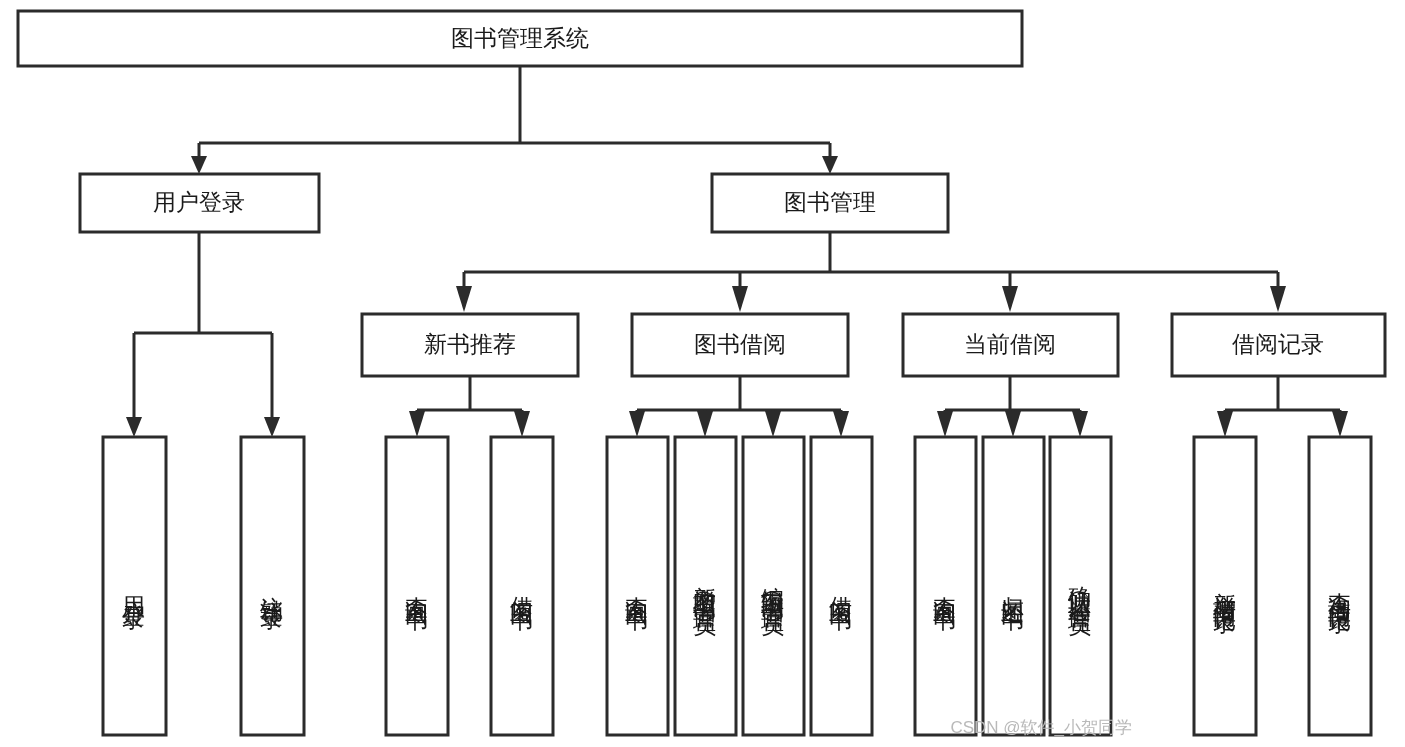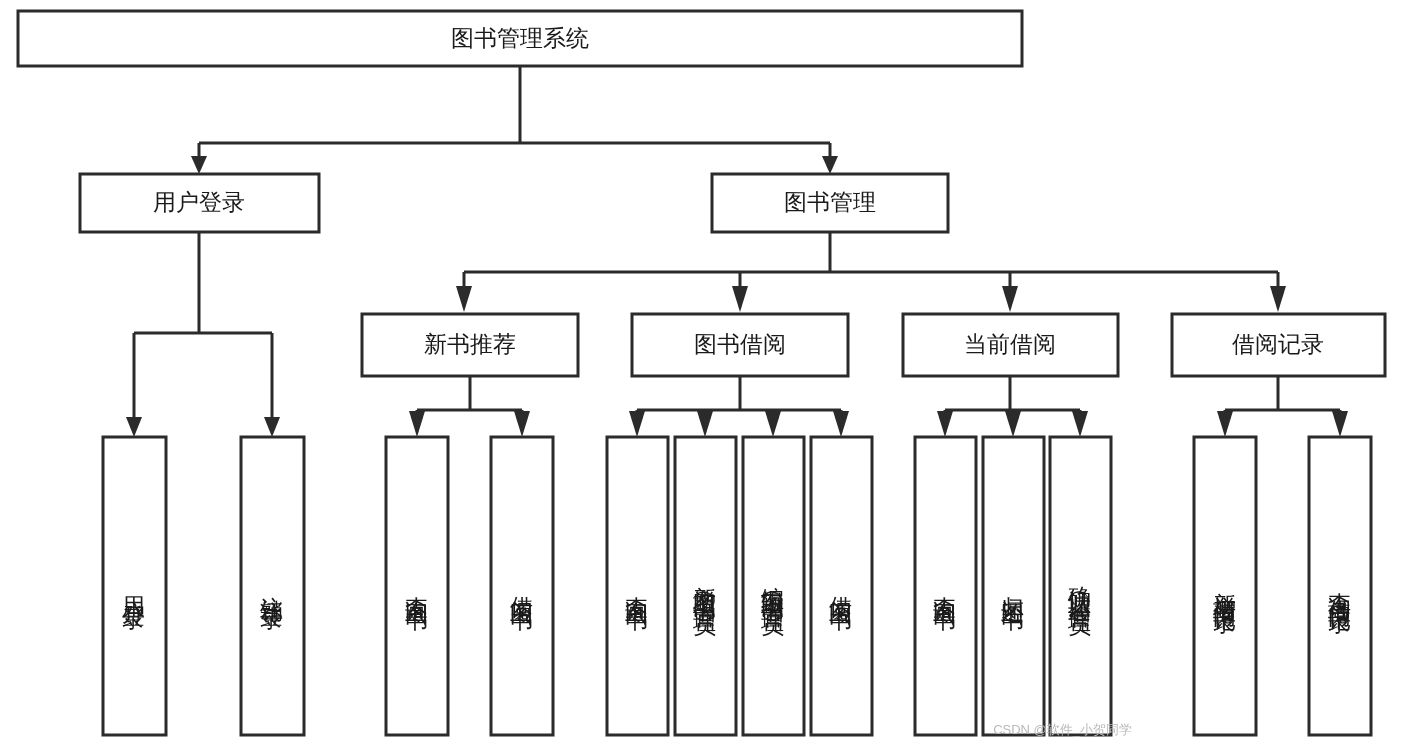--- a/index.html
+++ b/index.html
@@ -57,21 +57,21 @@
     writing-mode: vertical-rl;
     text-orientation: upright;
     text-anchor: middle;
     letter-spacing: 4px;
   }
   .watermark {
     position: absolute;
     right: 14px;
     bottom: 8px;
     font-family: "Liberation Sans", "DejaVu Sans", sans-serif;
-    font-size: 13px;
+    font-size: 17px;
     color: #b9b9b9;
     white-space: nowrap;
     pointer-events: none;
     user-select: none;
   }
 </style>
 </head>
 <body>
 
 <div id="diagram-root">

